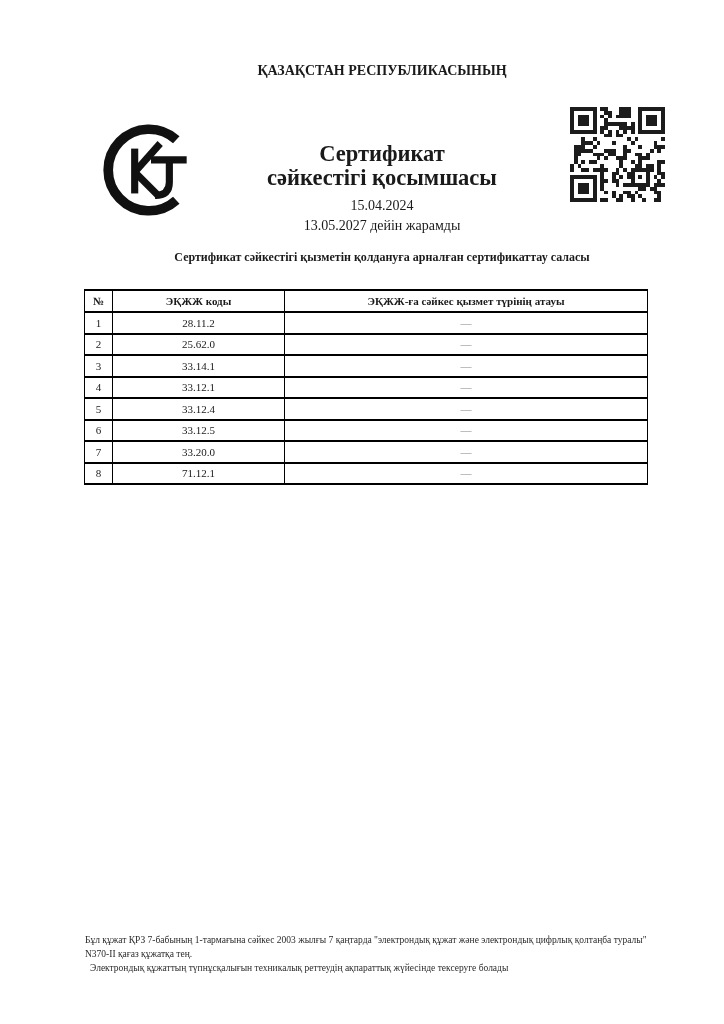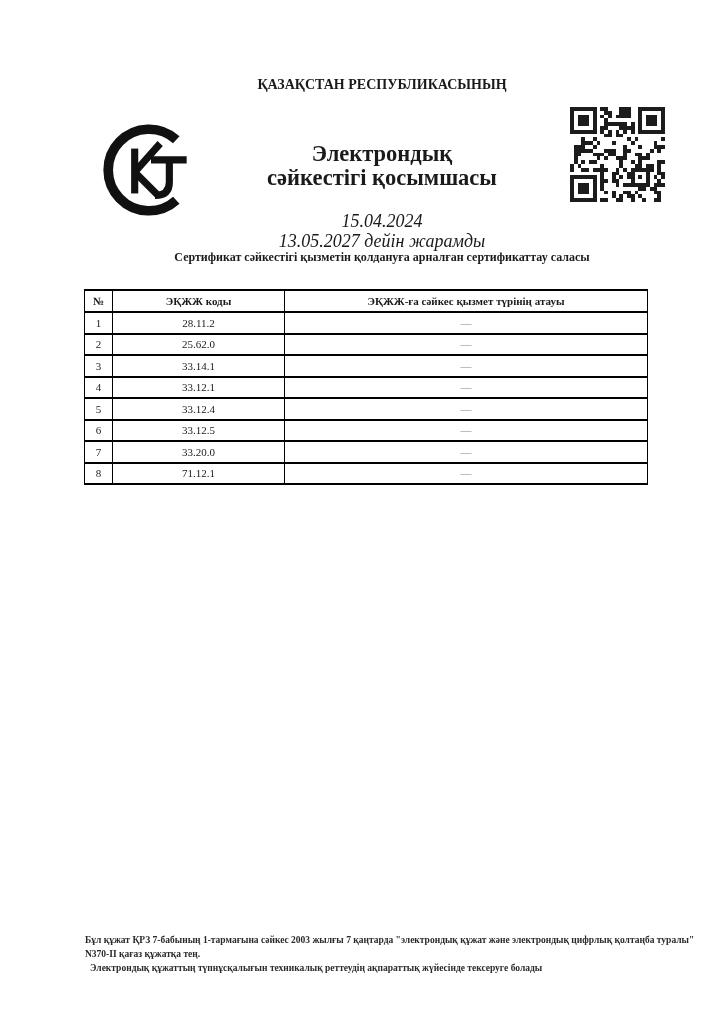--- a/index.html
+++ b/index.html
@@ -1,42 +1,42 @@
 <!DOCTYPE html>
 <html><head>
 <meta charset="utf-8">
 <style>
   html,body{margin:0;padding:0;background:#fff;}
   .page{
     position:relative;width:724px;height:1024px;background:#ffffff;
     font-family:"Liberation Serif","DejaVu Serif",serif;color:#1a1a1a;overflow:hidden;
   }
   .center-col{position:absolute;left:40px;width:684px;text-align:center;}
-  .gov-header{top:76px;font-size:14px;font-weight:bold;line-height:18px;}
+  .gov-header{top:62px;font-size:14px;font-weight:bold;line-height:18px;}
   .doc-title{top:142px;font-size:22.5px;font-weight:bold;line-height:24px;}
-  .doc-meta{top:215px;font-size:18px;line-height:13px;font-style:italic;}
+  .doc-meta{top:199px;font-size:14px;line-height:13px;}
   .doc-meta div{margin-bottom:6.5px;}
   .doc-subtitle{top:250px;font-size:12px;font-weight:bold;}
   .logo-box{position:absolute;left:98px;top:114px;width:106px;height:112px;}
   .qr-box{position:absolute;left:570px;top:107px;width:95px;height:95px;}
   table.codes{
     position:absolute;left:84px;top:289px;width:564px;
     border-collapse:collapse;table-layout:fixed;font-size:11px;
   }
   table.codes th,table.codes td{
     border-top:2px solid #000;border-bottom:2px solid #000;
     border-left:1.5px solid #000;border-right:1.5px solid #000;
     padding:0 3px;text-align:center;height:19.5px;overflow:hidden;
   }
   table.codes th{font-weight:bold;height:20px;}
   col.c-num{width:28px;} col.c-code{width:172px;}
   td.dash{color:#8a8a8a;}
   .footer{
     position:absolute;left:85px;top:934px;width:610px;
-    font-size:9.5px;line-height:13.8px;color:#2a2a2a;font-weight:bold;
+    font-size:9.5px;line-height:13.8px;color:#2a2a2a;
   }
   .footer .l3{padding-left:5px;}
   .nowrap{white-space:nowrap;}
 </style>
 </head>
 <body>
 
 <div class="page">
 
   <div class="center-col gov-header">
@@ -338,21 +338,21 @@
       <rect x="34.20" y="91.20" width="3.80" height="3.80" fill="#1c1c1c"></rect>
       <rect x="45.60" y="91.20" width="3.80" height="3.80" fill="#1c1c1c"></rect>
       <rect x="49.40" y="91.20" width="3.80" height="3.80" fill="#1c1c1c"></rect>
       <rect x="60.80" y="91.20" width="3.80" height="3.80" fill="#1c1c1c"></rect>
       <rect x="72.20" y="91.20" width="3.80" height="3.80" fill="#1c1c1c"></rect>
       <rect x="83.60" y="91.20" width="3.80" height="3.80" fill="#1c1c1c"></rect>
       <rect x="87.40" y="91.20" width="3.80" height="3.80" fill="#1c1c1c"></rect>
     </svg>
 
   <div class="center-col doc-title">
-    <div>Электрондық</div>
+    <div>Сертификат</div>
     <div>сәйкестігі қосымшасы</div>
   </div>
 
   <div class="center-col doc-meta">
     <div>15.04.2024</div>
     <div>13.05.2027 дейін жарамды</div>
   </div>
 
   <div class="center-col doc-subtitle">Сертификат сәйкестігі қызметін қолдануға арналған сертификаттау саласы</div>
 

